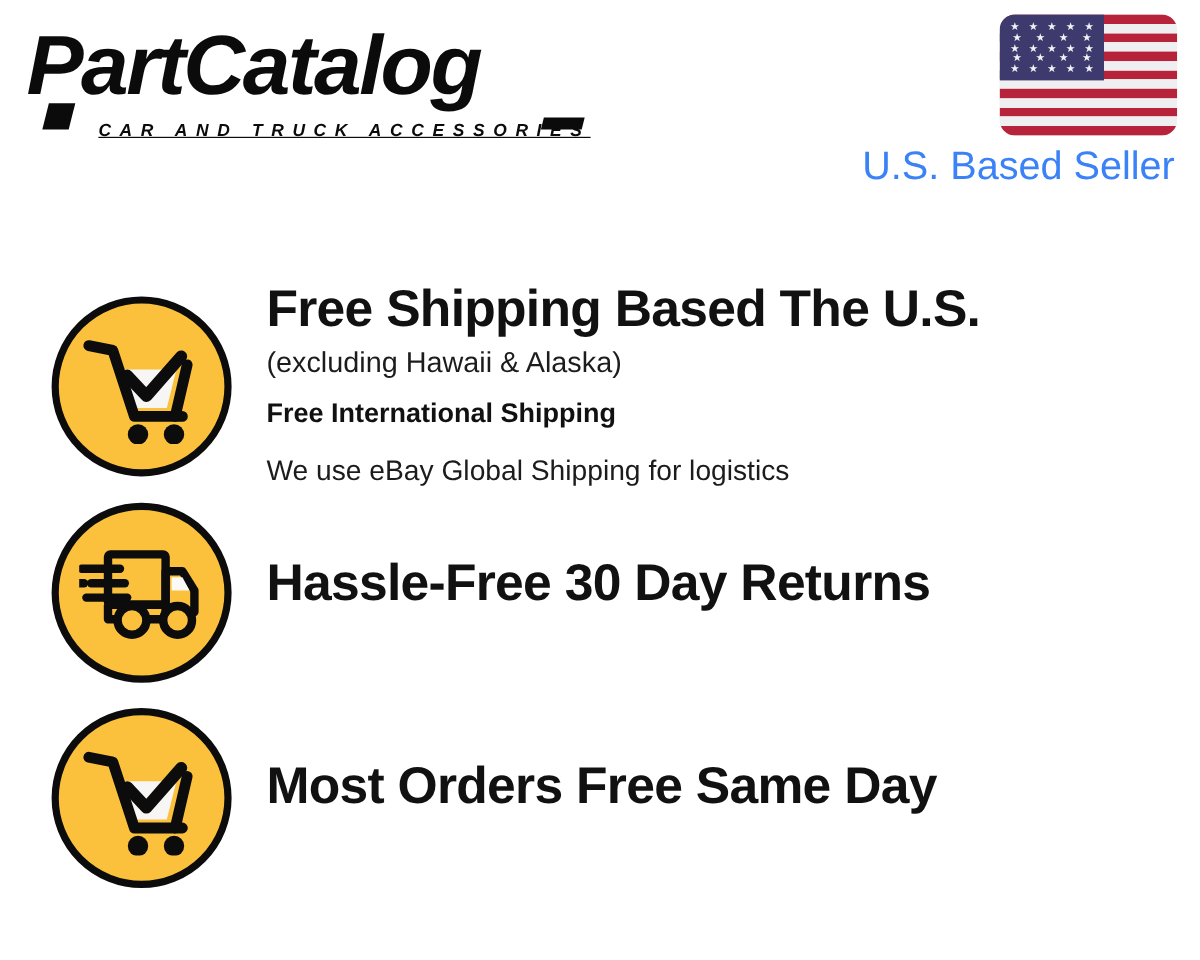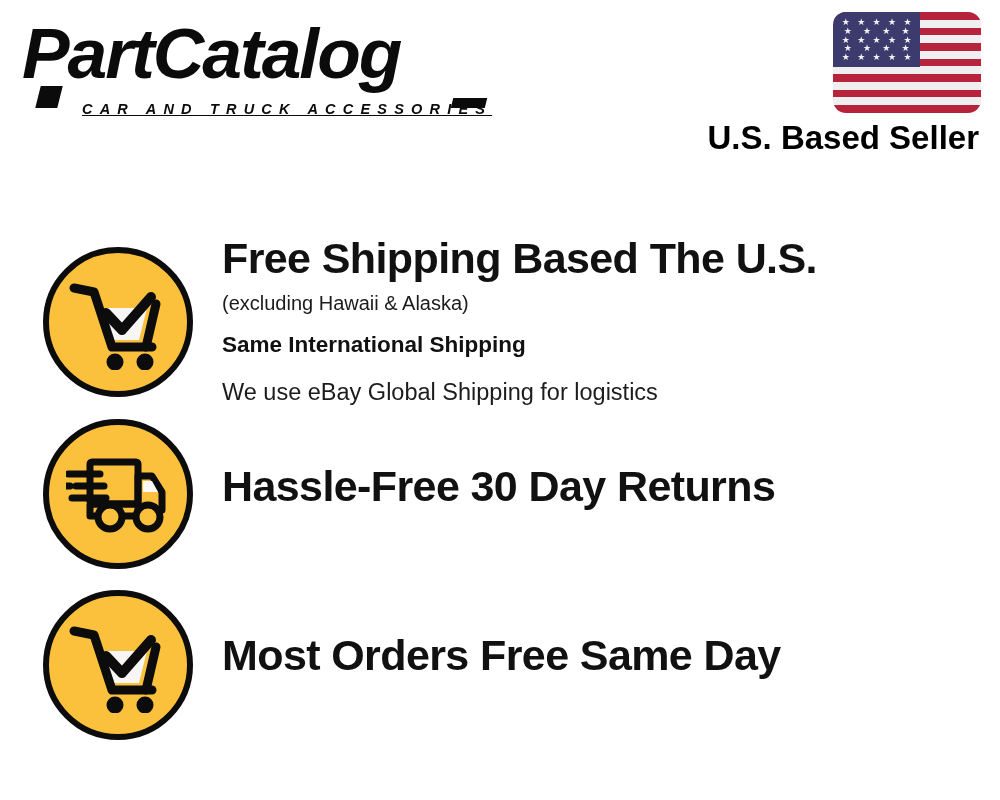--- a/index.html
+++ b/index.html
@@ -142,25 +142,25 @@
     font-weight: normal;
   }
   .star-row.offset > b { font-size: 9px; }
 
   .seller-label {
     position: absolute;
     right: 7px;
     top: 108px;
     font-size: 33px;
     line-height: 40px;
-    color: #000000;
+    color: #3b82f6;
     letter-spacing: 0px;
     white-space: nowrap;
     text-align: right;
-    font-weight: bold;
+    font-weight: normal;
   }
 
   
   .features {
     position: absolute;
     left: 0;
     top: 228px;
     width: 1000px;
   }
 
@@ -194,21 +194,21 @@
   .feature-title {
     font-size: 43px;
     line-height: 52px;
     font-weight: bold;
     color: #111111;
     letter-spacing: -0.6px;
     white-space: nowrap;
   }
 
   .feature-note {
-    font-size: 20px;
+    font-size: 24px;
     line-height: 32px;
     color: #1c1c1c;
     font-weight: normal;
     margin-top: 3px;
   }
 
   .feature-sub-strong {
     font-size: 22.5px;
     line-height: 31px;
     font-weight: bold;
@@ -324,21 +324,21 @@
 
           <path d="M38 39 L54 56 L83 23" fill="none" stroke="#0c0c0c" stroke-width="10" stroke-linecap="round" stroke-linejoin="round"></path>
 
           <circle cx="47" cy="88" r="8.5" fill="#0c0c0c"></circle>
           <circle cx="77" cy="88" r="8.5" fill="#0c0c0c"></circle>
         </svg>
       </div>
       <div class="feature-text">
         <div class="feature-title">Free Shipping Based The U.S.</div>
         <div class="feature-note">(excluding Hawaii &amp; Alaska)</div>
-        <div class="feature-sub-strong">Same International Shipping</div>
+        <div class="feature-sub-strong">Free International Shipping</div>
         <div class="feature-sub">We use eBay Global Shipping for logistics</div>
       </div>
     </div>
 
     <div class="feature feature--returns">
       <div class="feature-icon">
         <svg width="104" height="80" viewBox="0 0 104 80" aria-hidden="true">
 
           <path d="M2 20 H34" stroke="#0c0c0c" stroke-width="7" stroke-linecap="round"></path>
           <path d="M10 32 H38" stroke="#0c0c0c" stroke-width="7" stroke-linecap="round"></path>

